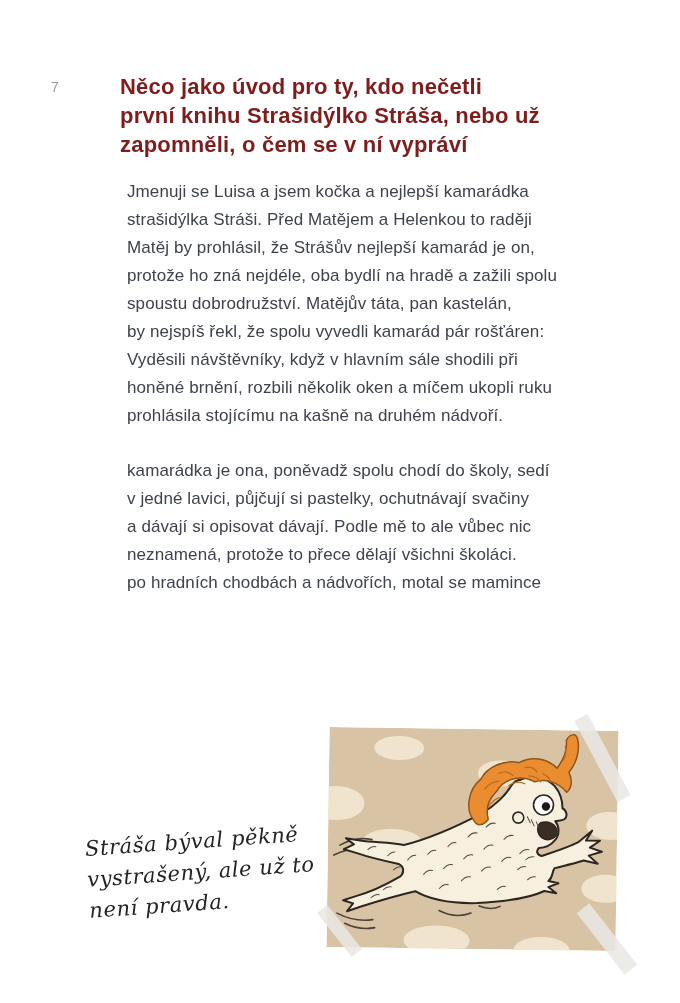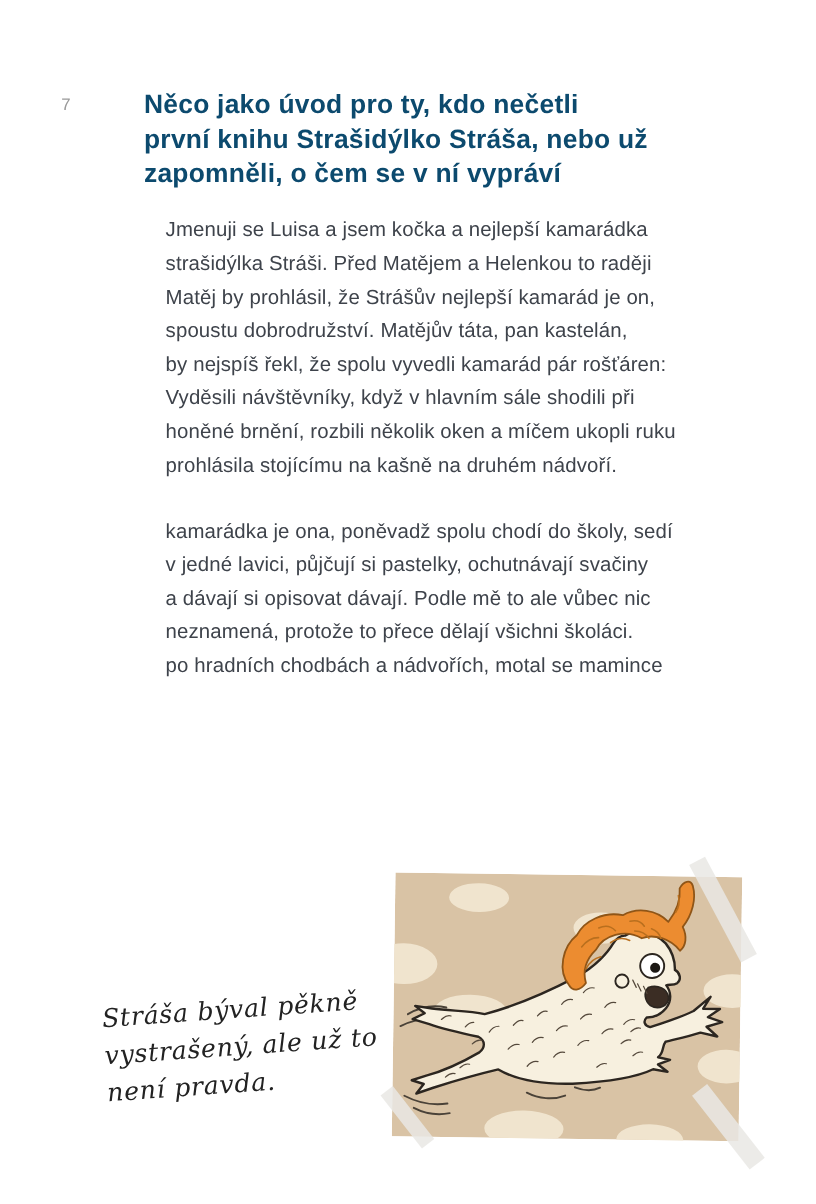--- a/index.html
+++ b/index.html
@@ -5,28 +5,28 @@
   html,body{margin:0;padding:0;background:#ffffff;}
   .page{
     position:relative;width:680px;height:1003px;background:#ffffff;
     font-family:"Liberation Sans","DejaVu Sans",sans-serif;overflow:hidden;
   }
   .page-number{
     position:absolute;left:51px;top:79px;font-size:14px;color:#9a9a9a;
   }
   .heading{
     position:absolute;left:120px;top:72px;margin:0;
-    color:#0c4a6e;font-weight:bold;font-size:22px;line-height:29px;
+    color:#7f1d1d;font-weight:bold;font-size:22px;line-height:29px;
     letter-spacing:.2px;white-space:nowrap;
   }
   .bodytext{
     position:absolute;left:122px;top:178px;width:500px;
     color:#3e434b;font-size:17px;line-height:28px;letter-spacing:.1px;
   }
-  .para{margin:0 0 27px 16px;}
+  .para{margin:0 0 27px 5px;}
   .line{display:block;white-space:nowrap;}
   .note{
     position:absolute;left:84px;top:834px;
     font-family:"DejaVu Serif","Liberation Serif",serif;font-style:italic;
     color:#222222;font-size:21px;line-height:31px;letter-spacing:.6px;
     transform:rotate(-4deg);transform-origin:left top;white-space:nowrap;
   }
   .note .nline{display:block;}
   .illo-wrap{
     position:absolute;left:328px;top:729px;width:289px;height:220px;
@@ -49,20 +49,21 @@
     <span class="line">Něco jako úvod pro ty, kdo nečetli</span>
     <span class="line">první knihu Strašidýlko Stráša, nebo už</span>
     <span class="line">zapomněli, o čem se v ní vypráví</span>
   </h1>
 
   <div class="bodytext">
     <p class="para">
       <span class="line">Jmenuji se Luisa a jsem kočka a nejlepší kamarádka</span>
       <span class="line">strašidýlka Stráši. Před Matějem a Helenkou to raději</span>
       <span class="line">Matěj by prohlásil, že Strášův nejlepší kamarád je on,</span>
+      <span class="line">protože ho zná nejdéle, oba bydlí na hradě a zažili spolu</span>
       <span class="line">spoustu dobrodružství. Matějův táta, pan kastelán,</span>
       <span class="line">by nejspíš řekl, že spolu vyvedli kamarád pár rošťáren:</span>
       <span class="line">Vyděsili návštěvníky, když v hlavním sále shodili při</span>
       <span class="line">honěné brnění, rozbili několik oken a míčem ukopli ruku</span>
       <span class="line">prohlásila stojícímu na kašně na druhém nádvoří.</span>
     </p>
     <p class="para">
       <span class="line">kamarádka je ona, poněvadž spolu chodí do školy, sedí</span>
       <span class="line">v jedné lavici, půjčují si pastelky, ochutnávají svačiny</span>
       <span class="line">a dávají si opisovat dávají. Podle mě to ale vůbec nic</span>

